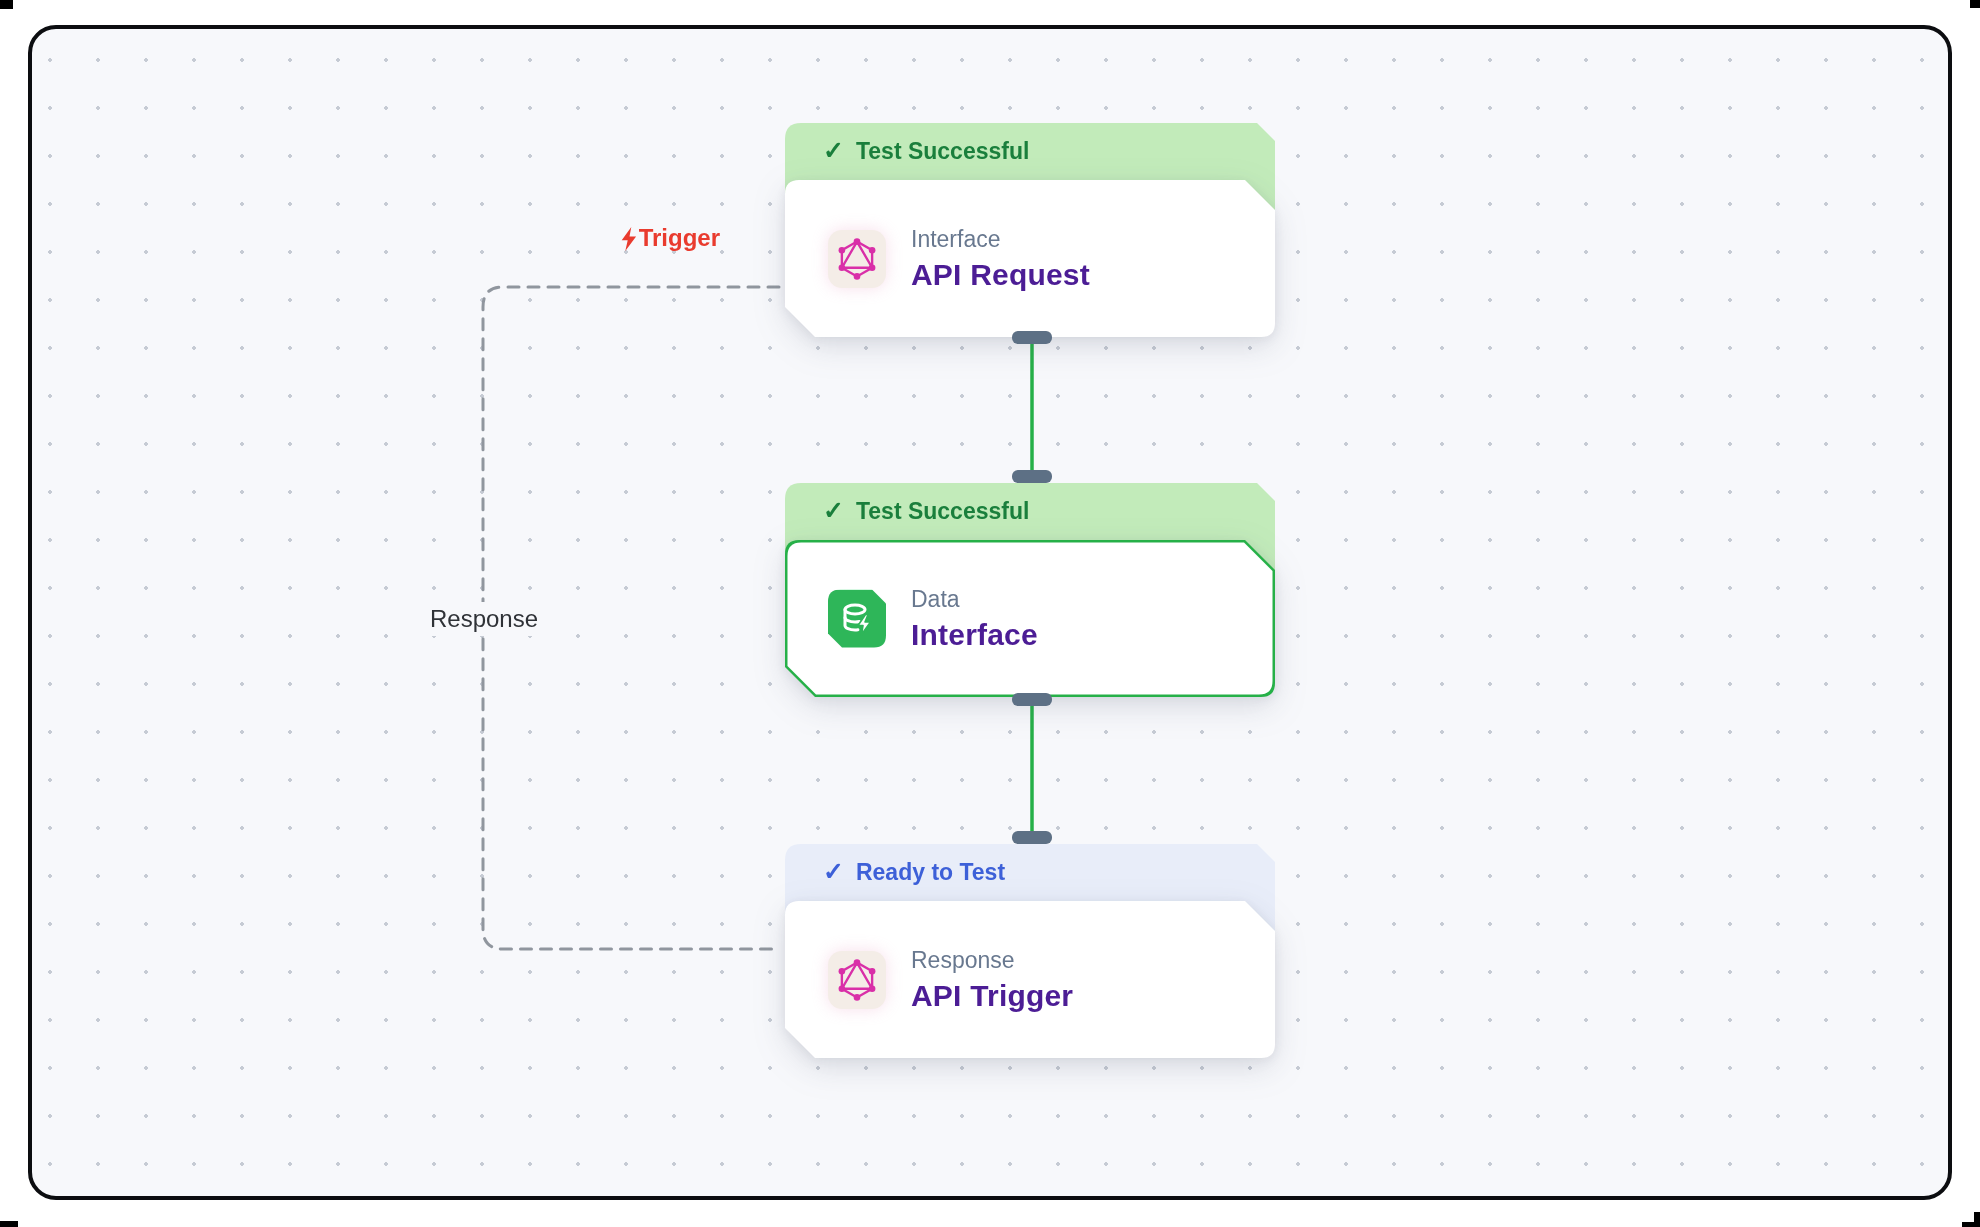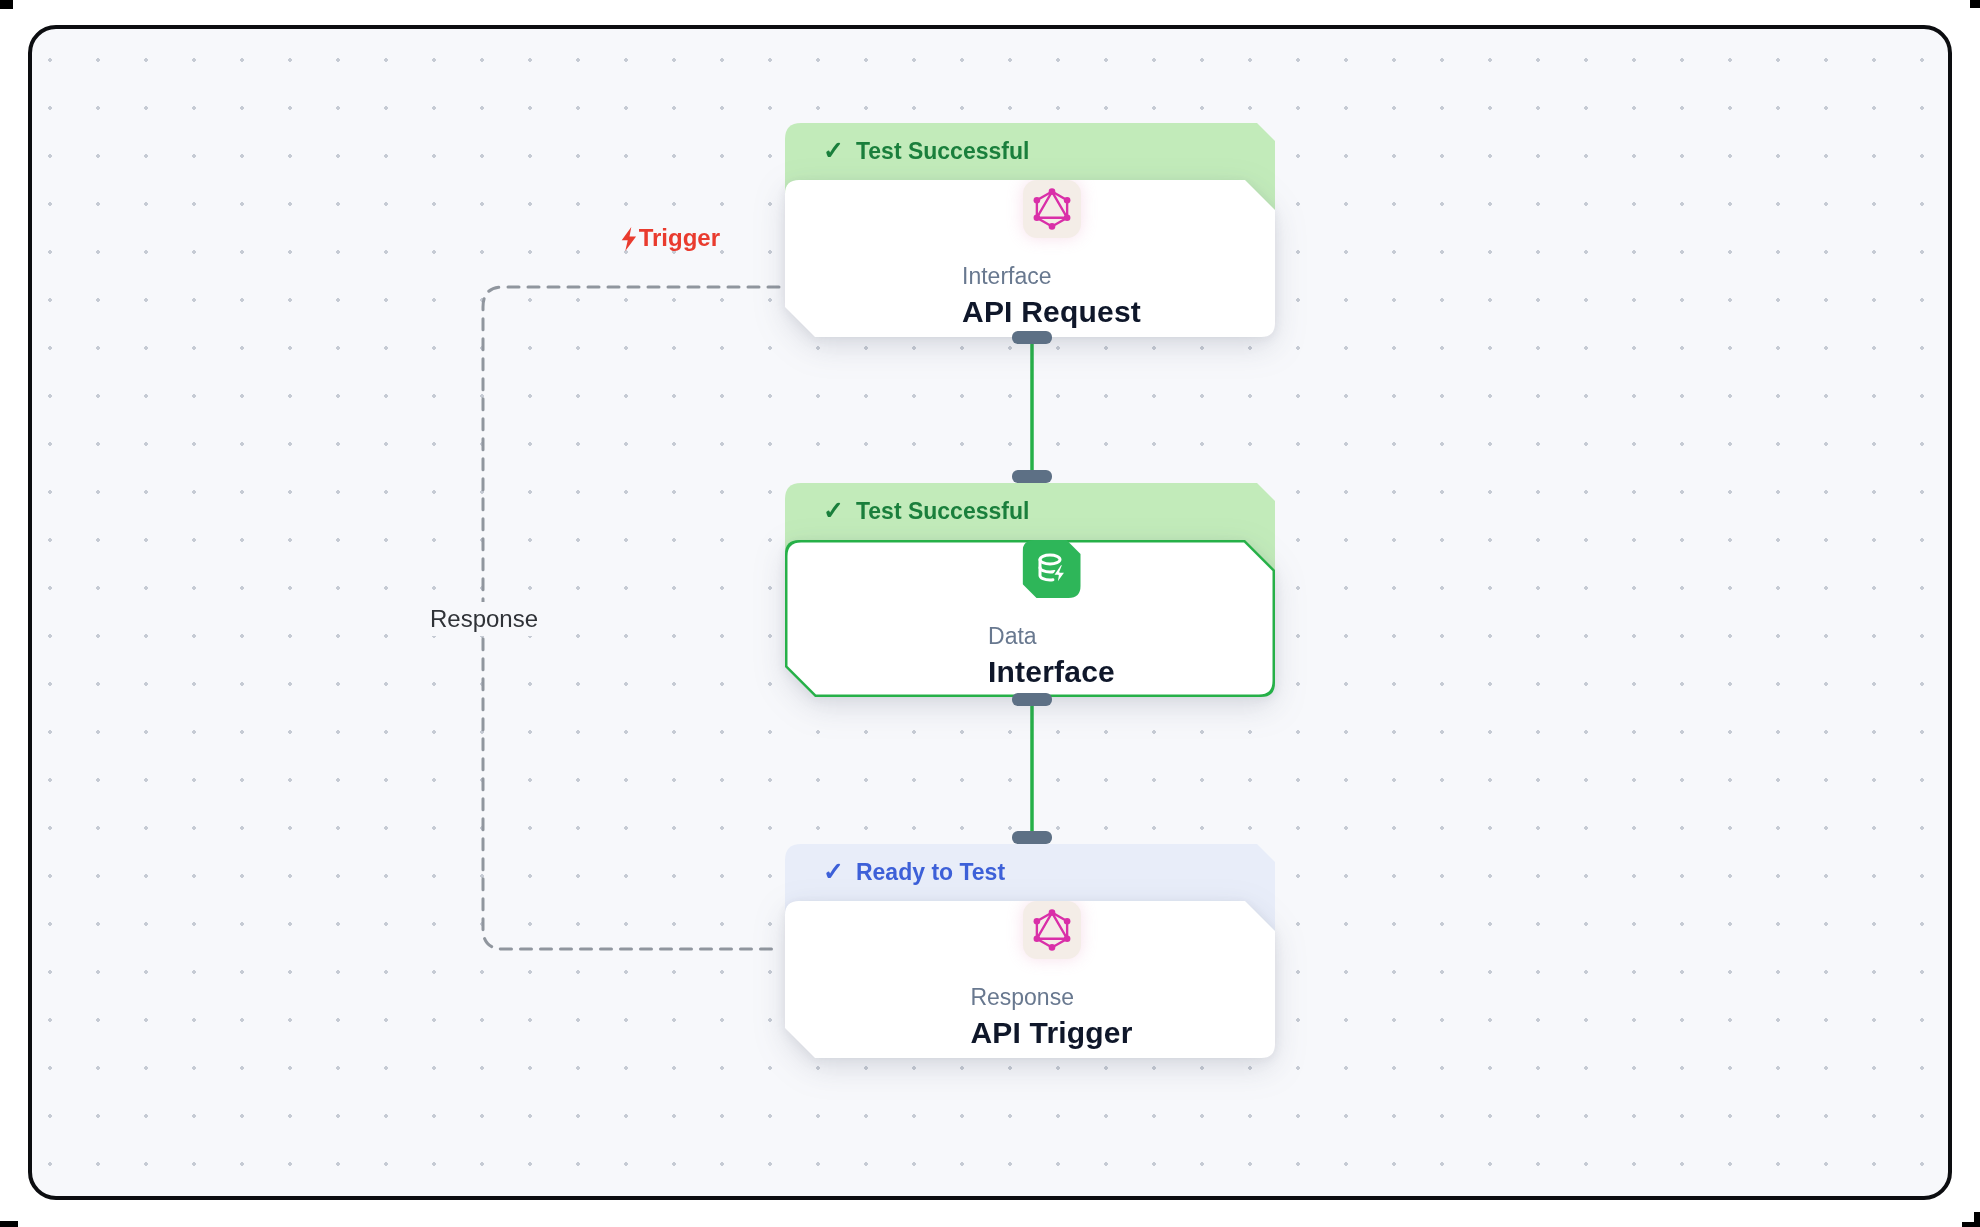--- a/index.html
+++ b/index.html
@@ -28,24 +28,24 @@
   .check { font-size: 25px; font-weight: 600; transform: translateY(-1px); }
 
   .body-wrap { position: absolute; left: 0; top: 57px; width: 490px; height: 157px; z-index: 2;
     filter: drop-shadow(0 10px 16px rgba(80,90,110,.16)) drop-shadow(0 2px 4px rgba(80,90,110,.10)); }
   .node-body { position: absolute; inset: 0; background: #ffffff;
     clip-path: path('M 14 0 L 460 0 L 490 30 L 490 143 Q 490 157 476 157 L 30 157 L 0 127 L 0 14 Q 0 0 14 0 Z'); }
   .node-body.bordered { background: #26b048; }
   .node-body.bordered .body-white { position: absolute; inset: 0; background: #ffffff;
     clip-path: path('M 16 2.5 L 459 2.5 L 487.5 31 L 487.5 141 Q 487.5 154.5 474 154.5 L 31 154.5 L 2.5 126 L 2.5 16 Q 2.5 2.5 16 2.5 Z'); }
   .body-content { position: absolute; inset: 0; display: flex; align-items: center;
-    padding-left: 43px; gap: 25px; flex-direction: column; }
+    padding-left: 43px; gap: 25px; }
   .texts { display: flex; flex-direction: column; gap: 5px; }
   .category { font-size: 23px; font-weight: 500; color: #68788f; }
-  .title { font-size: 30px; font-weight: 700; color: #0f172a; letter-spacing: .2px; }
+  .title { font-size: 30px; font-weight: 700; color: #4c1d95; letter-spacing: .2px; }
 
   
   .icon-tile { width: 58px; height: 58px; flex: 0 0 58px; display: flex;
     align-items: center; justify-content: center; }
   .tile-beige { background: #f4ede7; border-radius: 14px;
     box-shadow: 0 0 16px rgba(233,150,190,.30); }
   .tile-green { background: #2eb659;
     clip-path: path('M 12 0 L 44 0 L 58 14 L 58 46 Q 58 58 46 58 L 14 58 L 0 44 L 0 12 Q 0 0 12 0 Z');
     filter: drop-shadow(0 0 9px rgba(74,222,128,.95)); }
 

